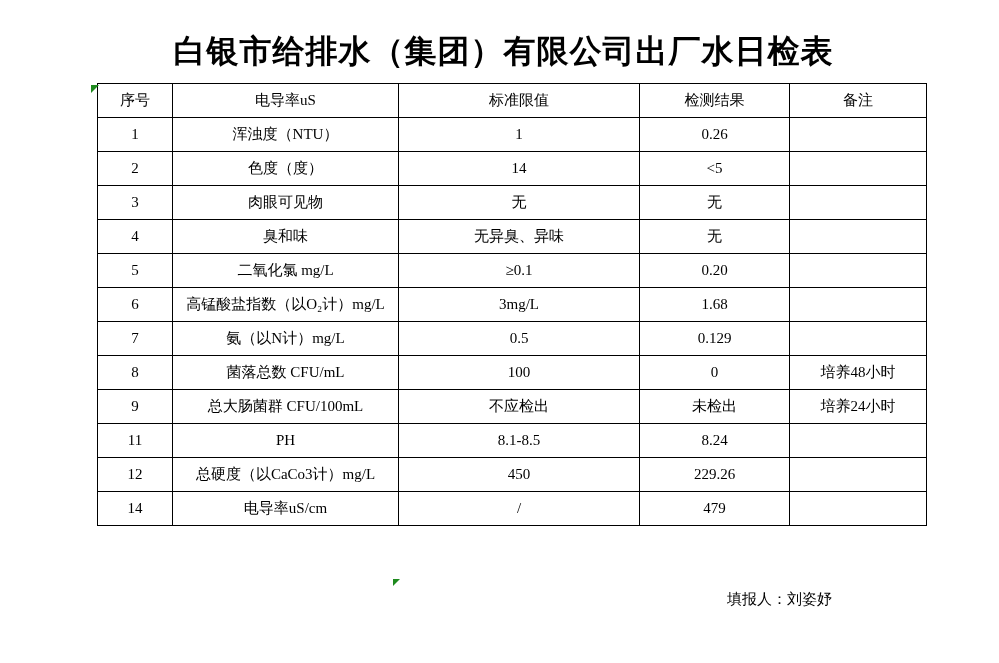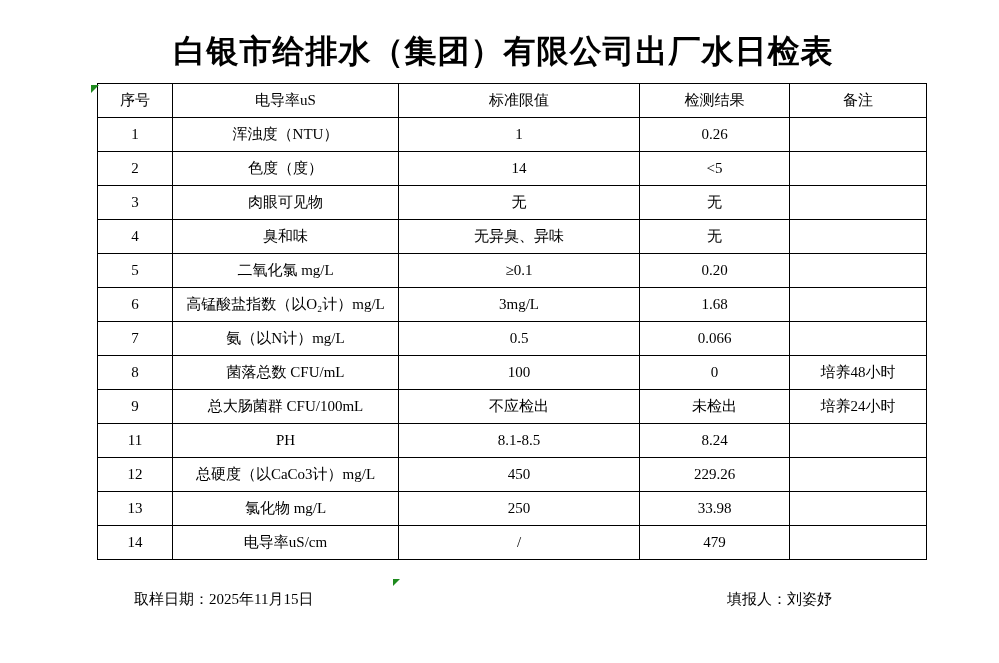--- a/index.html
+++ b/index.html
@@ -137,21 +137,21 @@
         <td>6</td>
         <td>高锰酸盐指数（以O₂计）mg/L</td>
         <td>3mg/L</td>
         <td>1.68</td>
         <td></td>
       </tr>
       <tr>
         <td>7</td>
         <td>氨（以N计）mg/L</td>
         <td>0.5</td>
-        <td>0.066</td>
+        <td>0.129</td>
         <td></td>
       </tr>
       <tr>
         <td>8</td>
         <td>菌落总数 CFU/mL</td>
         <td>100</td>
         <td>0</td>
         <td>培养48小时</td>
       </tr>
       <tr>
@@ -169,39 +169,29 @@
         <td></td>
       </tr>
       <tr>
         <td>12</td>
         <td>总硬度（以CaCo3计）mg/L</td>
         <td>450</td>
         <td>229.26</td>
         <td></td>
       </tr>
       <tr>
-        <td>13</td>
-        <td>氯化物 mg/L</td>
-        <td>250</td>
-        <td>33.98</td>
-        <td></td>
-      </tr>
-      <tr>
         <td>14</td>
         <td>电导率uS/cm</td>
         <td>/</td>
         <td>479</td>
         <td></td>
       </tr>
     </tbody>
 </table>
 
 <div class="corner-marker marker-header-cell"></div>
 <div class="corner-marker marker-below-table"></div>
 
 <div class="footer">
-  <span class="f-group f-sampling">
-    <span>取样日期：</span><span class="f-value">2025年11月15日</span>
-  </span>
   <span class="f-group f-reporter">
     <span>填报人：</span><span class="f-value">刘姿妤</span>
   </span>
 </div>
 
 </body></html>

